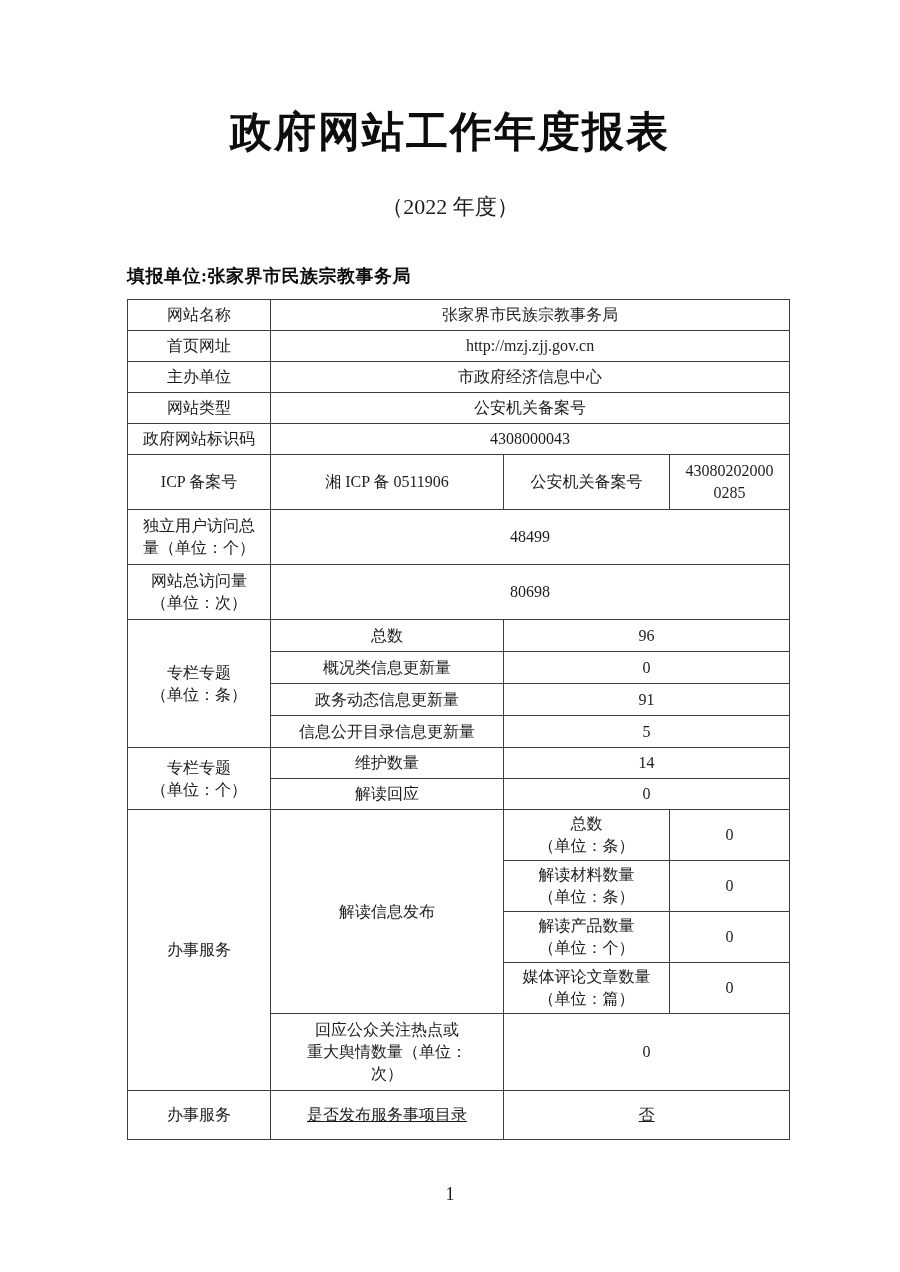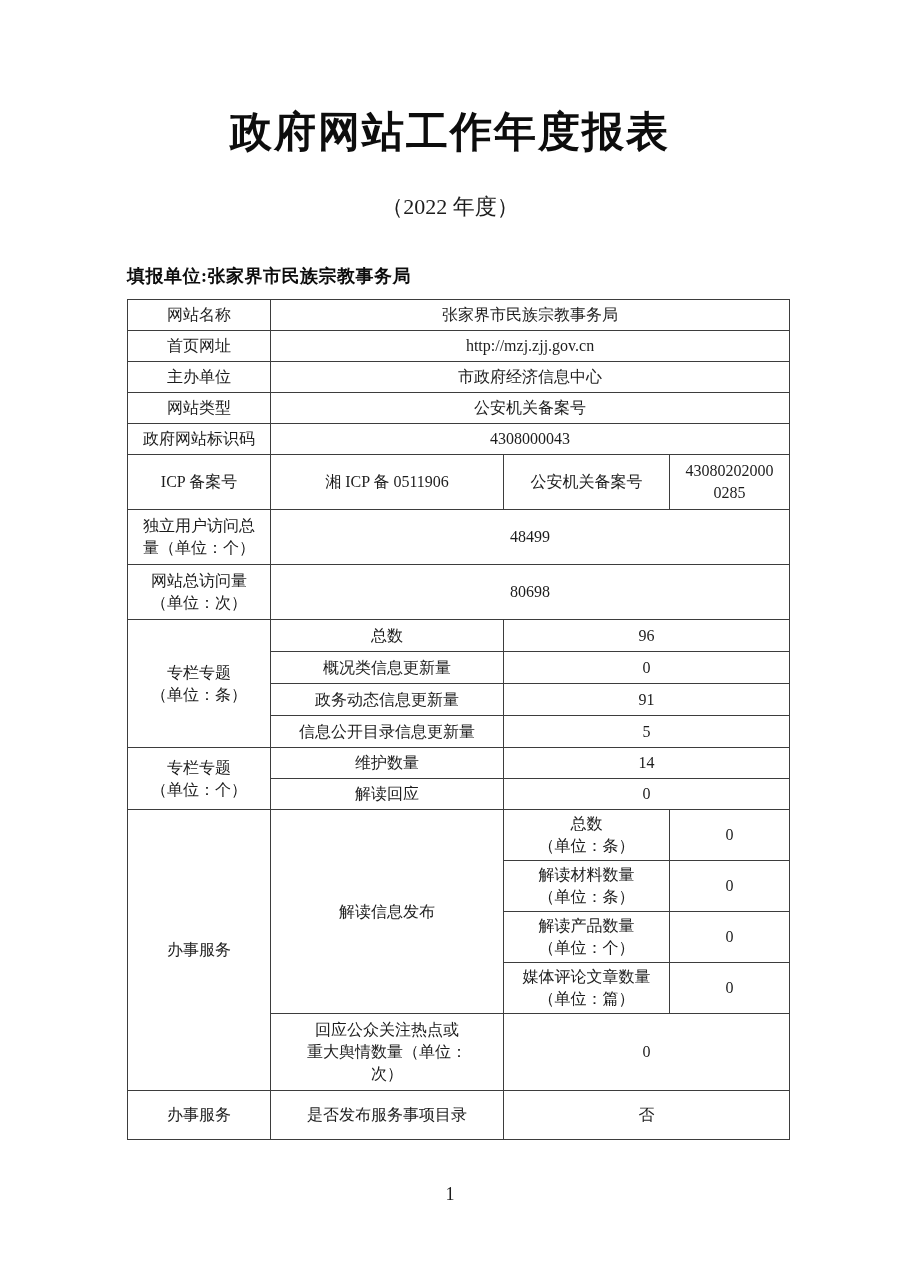--- a/index.html
+++ b/index.html
@@ -49,21 +49,21 @@
     color: #1c1c1c;
     overflow: hidden;
   }
   .pre { white-space: pre-line; }
   tr.h31 { height: 31px; }
   tr.h32 { height: 32px; }
   tr.h49 { height: 49px; margin-top: 48px; }
   tr.h51 { height: 51px; }
   tr.h55 { height: 55px; }
   tr.h77 { height: 77px; }
-  td.svc-top { vertical-align: top; padding-top: 5px; }
+  td.svc-top { vertical-align: top; padding-top: 5px; text-decoration: underline; }
   td.svc-group { vertical-align: bottom; padding-bottom: 4px; }
   .page-number {
     position: absolute; top: 1184px; left: 0; width: 900px;
     text-align: center;
     font-size: 18px;
     color: #1c1c1c;
   }
 </style>
 </head>
 <body>

